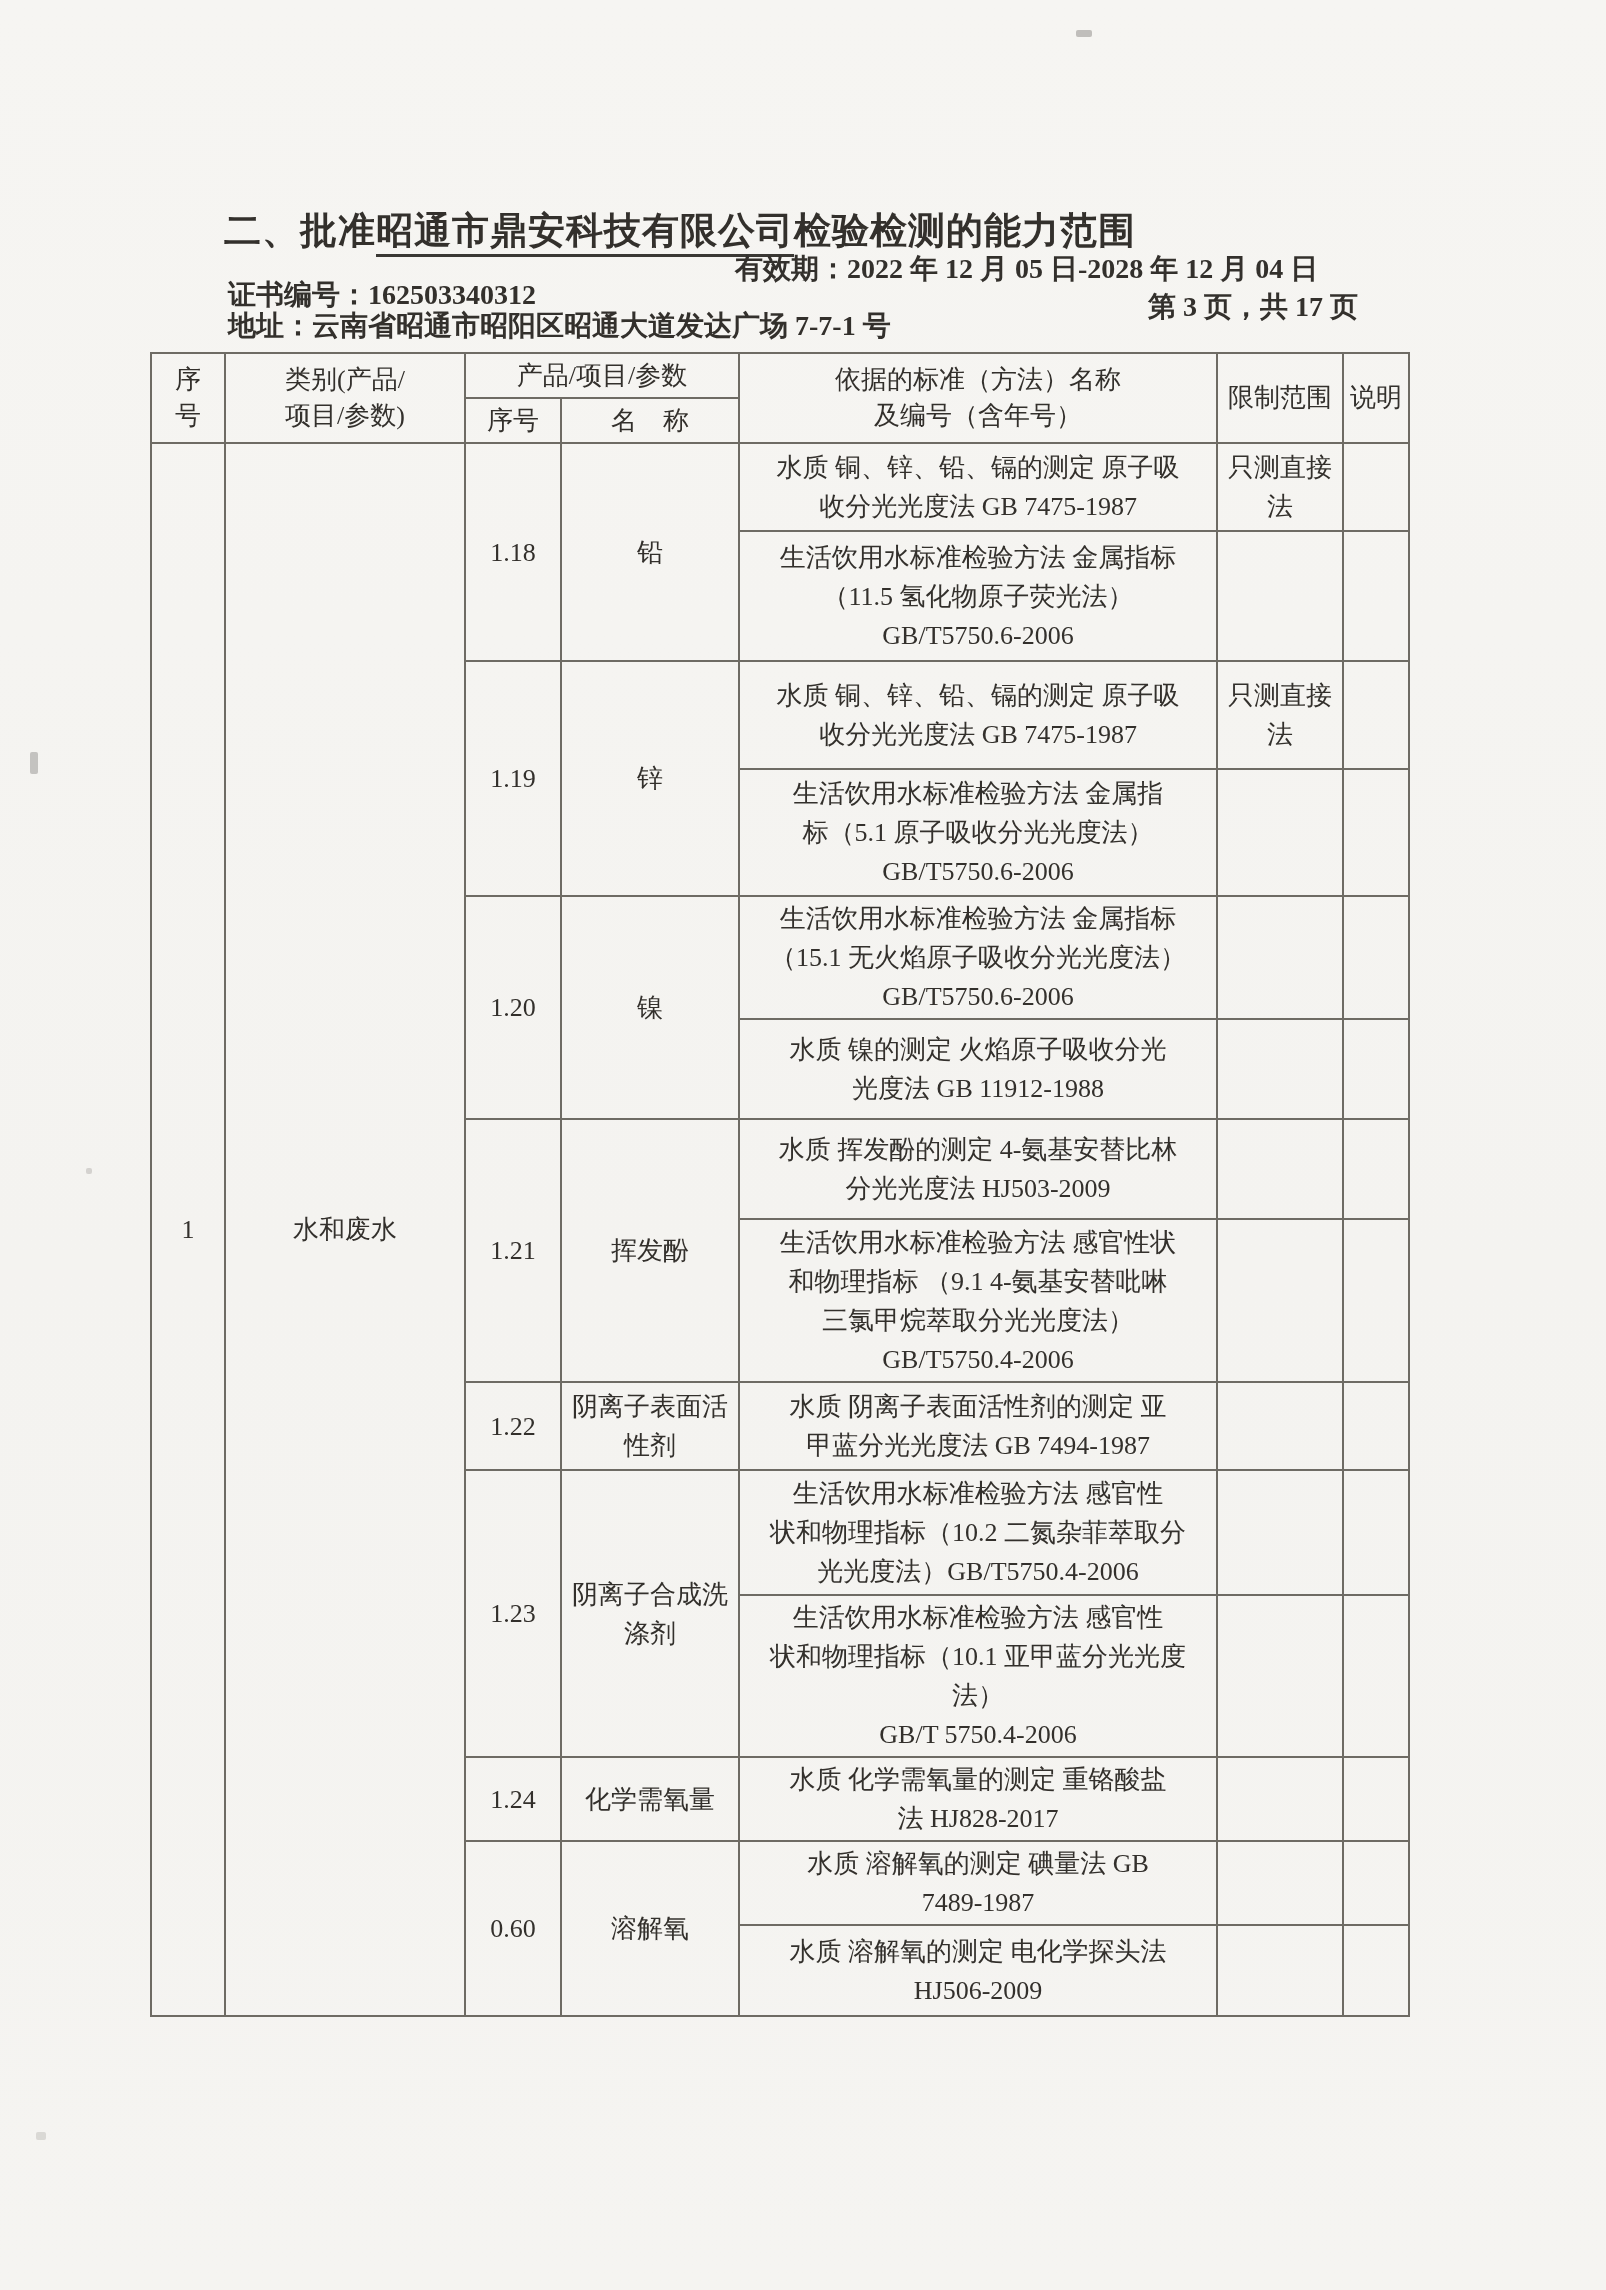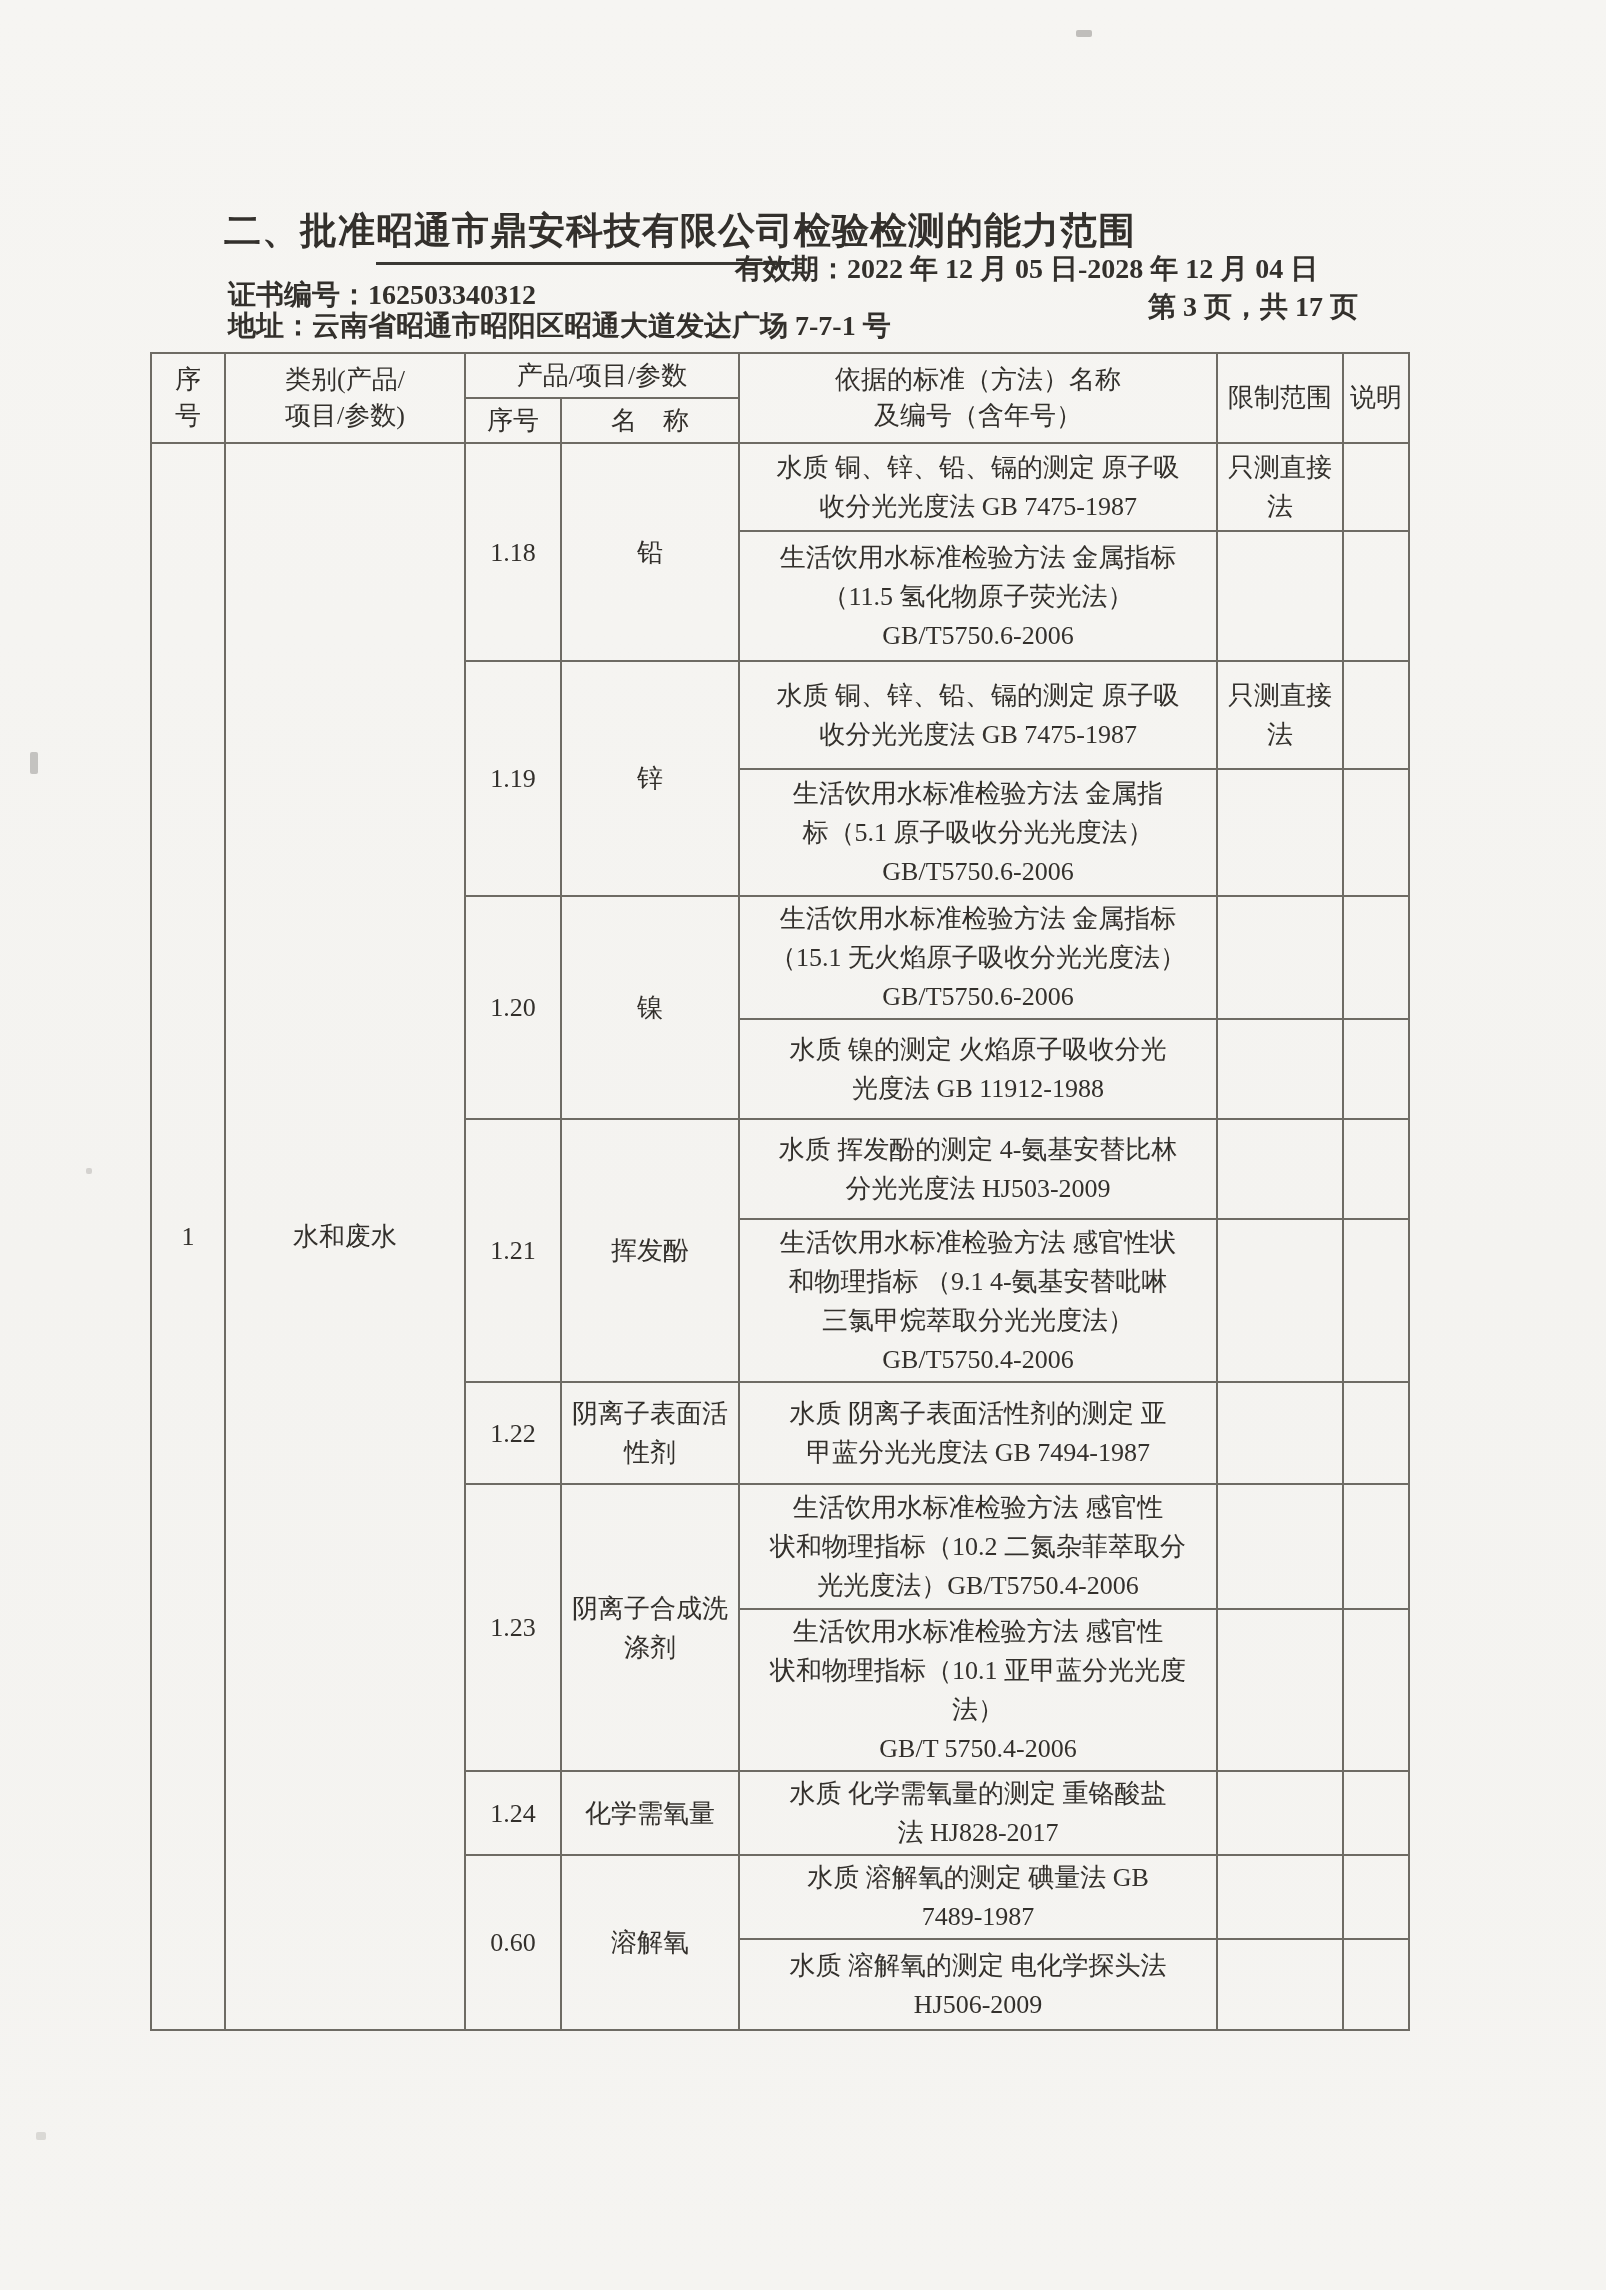--- a/index.html
+++ b/index.html
@@ -9,21 +9,21 @@
     background:linear-gradient(180deg,#f6f5f2 0%,#f4f3f0 55%,#f5f4f1 100%);
     font-family:"Liberation Serif","DejaVu Serif",serif;
     color:#33302c;
   }
   .speck{position:absolute;background:#8a8884;border-radius:2px;}
 
   .title{
     position:absolute;left:224px;top:206px;margin:0;
     font-size:37px;font-weight:bold;letter-spacing:1px;white-space:nowrap;
   }
-  .title .ul{border-bottom:3px solid #3a3834;padding-bottom:11px;}
+  .title .ul{border-bottom:3px solid #3a3834;padding-bottom:3px;}
 
   .meta{position:absolute;font-size:28px;font-weight:600;white-space:nowrap;}
   .meta-cert{left:228px;top:276px;}
   .meta-valid{left:735px;top:250px;}
   .meta-addr{left:228px;top:307px;}
   .meta-page{left:1148px;top:288px;}
 
   table.cap{
     position:absolute;left:150px;top:352px;
     width:1258px;table-layout:fixed;border-collapse:collapse;
@@ -32,21 +32,21 @@
     border:2px solid #6e6b64;
     font-size:26px;line-height:39px;
     text-align:center;vertical-align:middle;
     padding:2px 6px;overflow:hidden;
   }
   table.cap th{font-weight:normal;white-space:pre-line;line-height:36px;}
   td.standard{white-space:pre-line;}
   tr.hr{height:45px;}
   tr.r1{height:88px;}  tr.r2{height:130px;} tr.r3{height:108px;} tr.r4{height:127px;}
   tr.r5{height:120px;} tr.r6{height:100px;} tr.r7{height:100px;} tr.r8{height:163px;}
-  tr.r9{height:102px;} tr.r10{height:125px;} tr.r11{height:160px;} tr.r12{height:80px;}
+  tr.r9{height:88px;} tr.r10{height:125px;} tr.r11{height:160px;} tr.r12{height:80px;}
   tr.r13{height:77px;} tr.r14{height:91px;}
 </style>
 </head>
 <body>
 
 <div class="page">
 
   <div class="speck" style="left:1076px;top:30px;width:16px;height:7px;opacity:.5;"></div>
   <div class="speck" style="left:30px;top:752px;width:8px;height:22px;opacity:.45;"></div>
   <div class="speck" style="left:86px;top:1168px;width:6px;height:6px;opacity:.3;"></div>

